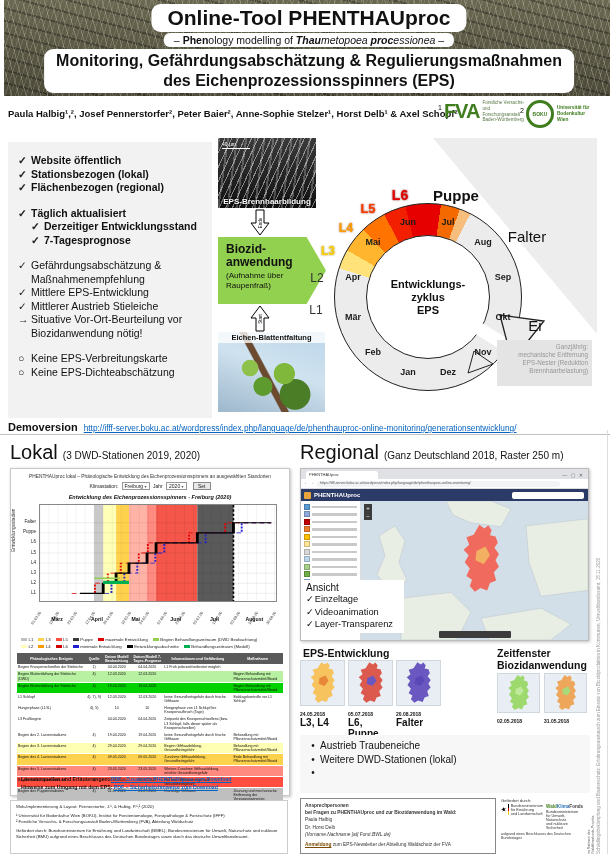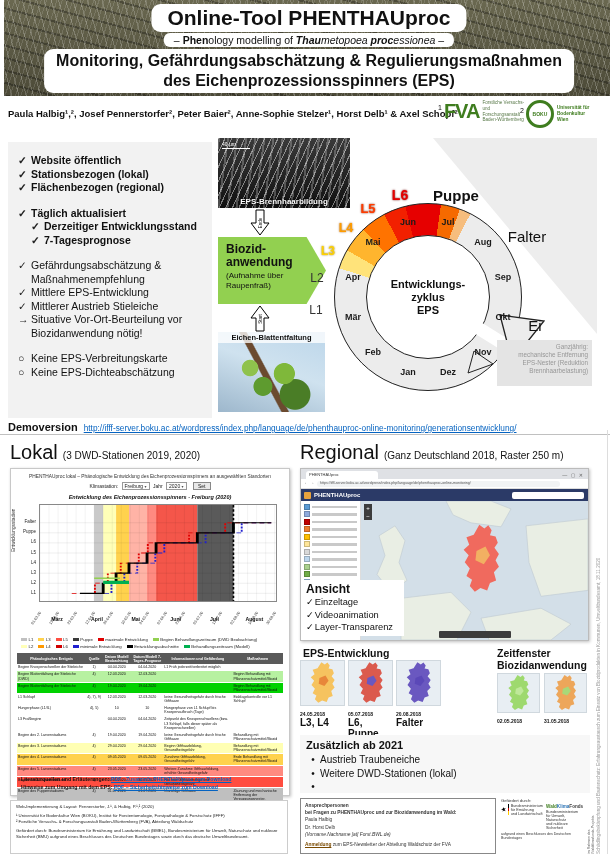--- a/index.html
+++ b/index.html
@@ -31,21 +31,21 @@
   .logo-boku{position:absolute;left:520px;top:4px;display:flex;align-items:center;}
   .boku-circle{width:22px;height:22px;border:3px solid #3f7d1f;border-radius:50%;display:flex;
     align-items:center;justify-content:center;font-size:5px;font-weight:800;color:#3f7d1f;}
   .boku-text{font-size:4.8px;color:#3f7d1f;width:38px;margin-left:3px;font-weight:600;line-height:1.3;}
   
   .checklist{position:absolute;left:8px;top:142px;width:204px;height:276px;background:#f2f2f2;
     padding:12px 8px 8px 10px;box-sizing:border-box;font-size:10.5px;line-height:13.5px;}
   .cl-item{display:flex;}
   .cl-marker{width:13px;flex:0 0 13px;color:#222;}
   
-  .sem-img{position:absolute;left:218px;top:138px;width:132px;height:70px;
+  .sem-img{position:absolute;left:218px;top:138px;width:98px;height:70px;
     background:
       repeating-linear-gradient(115deg, rgba(255,255,255,.45) 0 1px, transparent 1px 6px),
       repeating-linear-gradient(98deg, rgba(210,210,210,.30) 0 2px, transparent 2px 9px),
       linear-gradient(#3a3a3a,#101010);}
   .sem-scale{position:absolute;left:4px;top:3px;color:#fff;font-size:5px;}
   .sem-scalebar{position:absolute;left:4px;top:10px;width:28px;height:1px;background:#fff;}
   .sem-label{position:absolute;left:0;right:0;bottom:2px;text-align:center;color:#fff;font-size:8px;
     font-weight:600;text-shadow:0 0 2px #000,0 0 2px #000;}
   .varrow{position:absolute;width:20px;height:27px;}
   .varrow svg{position:absolute;left:0;top:0;}
@@ -167,21 +167,21 @@
   .slrow .sw{width:4px;height:4px;flex:0 0 4px;border:.5px solid rgba(0,0,0,.2);}
   .slrow .bar{height:2.5px;background:#c9c9c9;flex:1;}
   .map{position:absolute;left:60px;top:0;right:0;bottom:0;background:#d3dfe8;}
   .map svg{position:absolute;left:0;top:0;width:100%;height:100%;}
   .zoomctl{position:absolute;left:3px;top:3px;width:8px;height:16px;}
   .zbtn{width:8px;height:8px;background:#3c3c3c;color:#fff;font-size:6px;line-height:8px;
     text-align:center;box-sizing:border-box;}
   .mapbar{position:absolute;left:50%;bottom:2px;transform:translateX(-50%);width:72px;height:7px;
     background:#3c3c3c;border-radius:1px;}
   .ansicht{position:absolute;left:302px;top:580px;width:94px;background:#fff;padding:2px 4px;z-index:5;}
-  .ansicht .ttl{font-size:12px;font-weight:bold;}
+  .ansicht .ttl{font-size:10px;font-weight:normal;}
   .ansicht-item{font-size:9.3px;line-height:12.5px;display:flex;}
   .ansicht-item .chk{margin-right:1px;}
   
   .eps-head{position:absolute;left:303px;top:647px;font-size:10.5px;font-weight:bold;}
   .eps-row{position:absolute;left:300px;top:660px;display:flex;gap:3px;}
   .mini{width:45px;}
   .mini svg{width:45px;height:46px;background:#e8eef3;border:1px solid #d0d8de;box-sizing:border-box;}
   .mini-date{font-size:5px;font-weight:bold;margin-top:1px;}
   .mini-label{font-size:10px;font-weight:bold;}
   .zeit-head{position:absolute;left:497px;top:647px;font-size:10.5px;font-weight:bold;
@@ -858,21 +858,20 @@
     <div class="mini">
       <svg viewBox="0 0 100 116">
         <use href="#de-shape" style="fill: rgb(237, 166, 90);"></use>
         <use href="#de-patch" style="fill: rgb(168, 216, 120);"></use>
       </svg>
       <div class="mini-date">31.05.2018</div>
     </div>
   </div>
 
 <div class="zusatz">
-  <div class="ttl">Zusätzlich ab 2021</div>
   <div>
 
       <div class="zu-item">
         <span class="b">•</span>
         <span>Austrieb Traubeneiche</span>
       </div>
 
       <div class="zu-item">
         <span class="b">•</span>
         <span>Weitere DWD-Stationen (lokal)</span>

